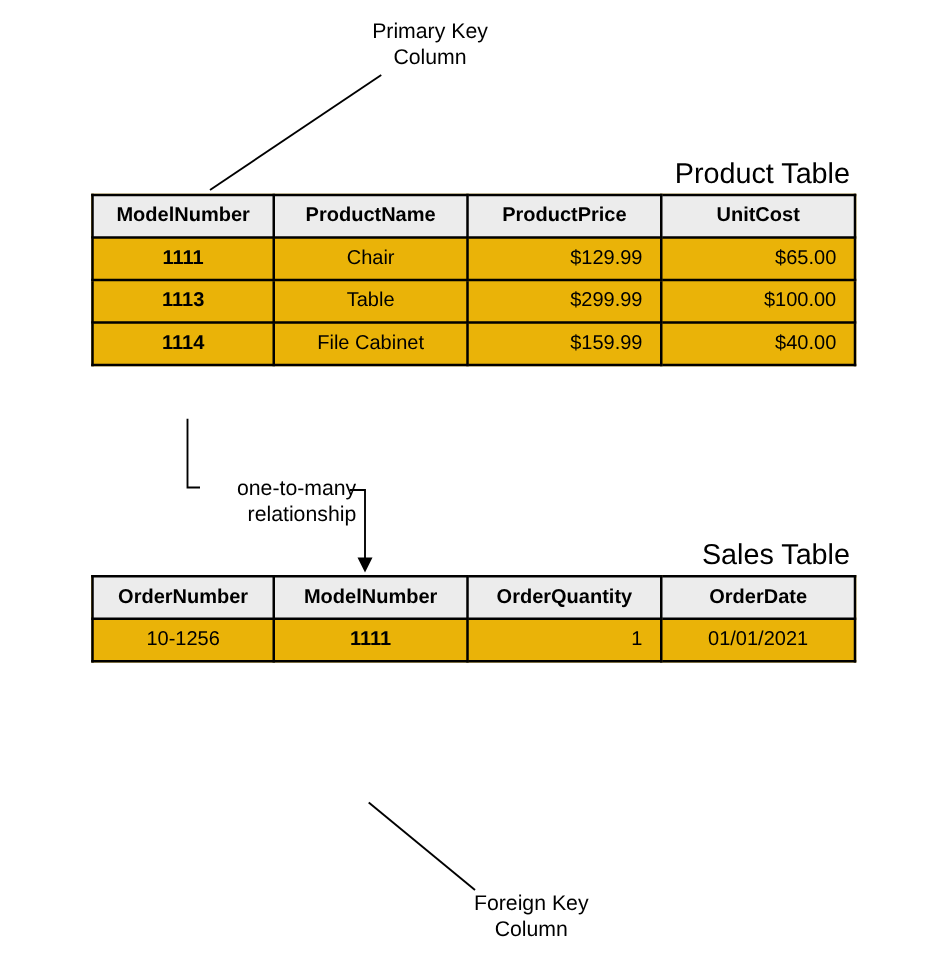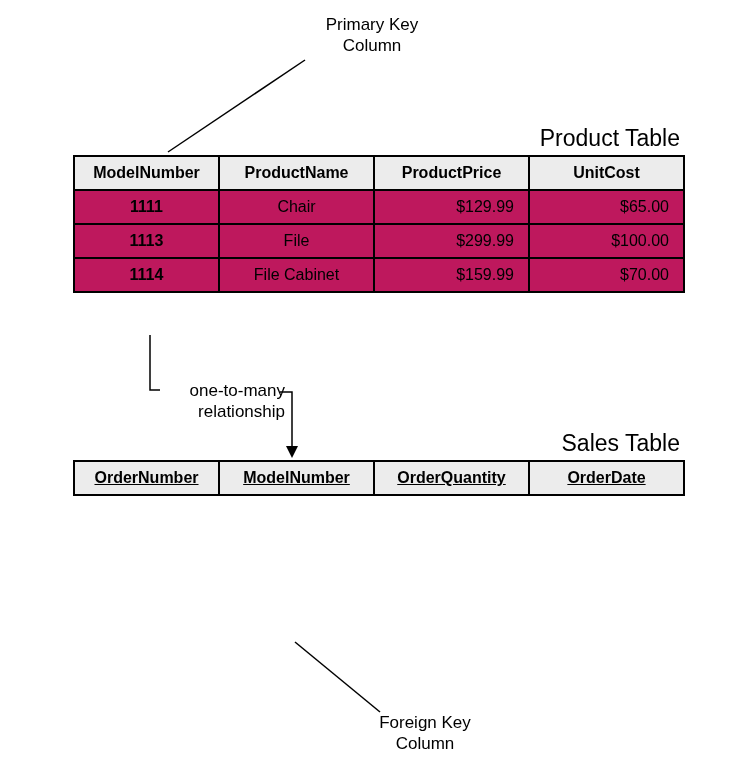--- a/index.html
+++ b/index.html
@@ -20,21 +20,21 @@
   .table-title {
     font-size: 23px;
     font-weight: normal;
     position: absolute;
     text-align: right;
   }
   table.data-table {
     border-collapse: collapse;
     position: absolute;
     border: 2px solid #f9a8d4;
-    background: #be185d;
+    background: #eab308;
   }
   table.data-table th,
   table.data-table td {
     border: 2px solid #000;
     padding: 5px 10px;
     font-size: 16px;
     height: 22px;
     box-sizing: content-box;
   }
   table.data-table th {
@@ -58,21 +58,21 @@
     top: 0;
     left: 0;
     width: 749px;
     height: 784px;
     pointer-events: none;
   }
 </style>
 </head>
 <body>
 
-<div class="annotation" style="left:312px; top:14px; width:120px;">
+<div class="annotation" style="left:284px; top:14px; width:120px;">
   <span>Primary Key<br>Column</span>
 </div>
 
 <div class="table-title" style="left:430px; top:125px; width:250px;">
   <span>Product Table</span>
 </div>
 
 <table class="data-table" style="left:73px; top:155px;">
   <colgroup>
     <col style="width:145px">
@@ -90,57 +90,63 @@
   </thead>
   <tbody>
     <tr>
       <td class="bold">1111</td>
       <td>Chair</td>
       <td class="right">$129.99</td>
       <td class="right">$65.00</td>
     </tr>
     <tr>
       <td class="bold">1113</td>
-      <td>File</td>
+      <td>Table</td>
       <td class="right">$299.99</td>
       <td class="right">$100.00</td>
     </tr>
     <tr>
       <td class="bold">1114</td>
       <td>File Cabinet</td>
       <td class="right">$159.99</td>
-      <td class="right">$70.00</td>
+      <td class="right">$40.00</td>
     </tr>
   </tbody>
 </table>
 
 <div class="annotation" style="left:165px; top:380px; width:120px; text-align:right;">
   <span>one-to-many<br>relationship</span>
 </div>
 
 <div class="table-title" style="left:430px; top:430px; width:250px;">
   <span>Sales Table</span>
 </div>
 
-<table class="data-table" style="left:73px; top:460px;text-decoration:underline;">
+<table class="data-table" style="left:73px; top:460px;">
   <colgroup>
     <col style="width:145px">
     <col style="width:155px">
     <col style="width:155px">
     <col style="width:155px">
   </colgroup>
   <thead>
     <tr>
       <th>OrderNumber</th>
       <th>ModelNumber</th>
       <th>OrderQuantity</th>
       <th>OrderDate</th>
     </tr>
   </thead>
   <tbody>
+    <tr>
+      <td>10-1256</td>
+      <td class="bold">1111</td>
+      <td class="right">1</td>
+      <td>01/01/2021</td>
+    </tr>
   </tbody>
 </table>
 
 <div class="annotation" style="left:365px; top:712px; width:120px;">
   <span>Foreign Key<br>Column</span>
 </div>
 
 <svg class="connector">
 
   <line x1="305" y1="60" x2="168" y2="152" stroke="#000" stroke-width="1.5"></line>

